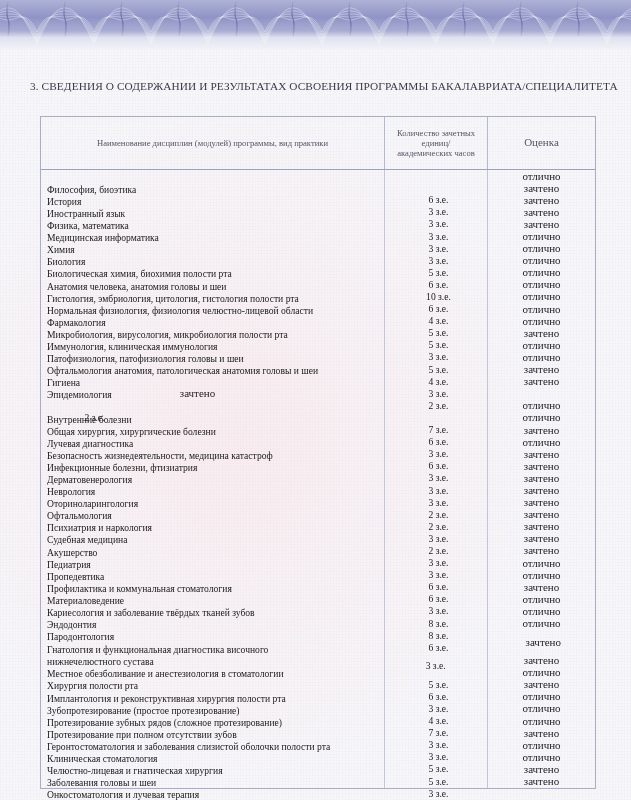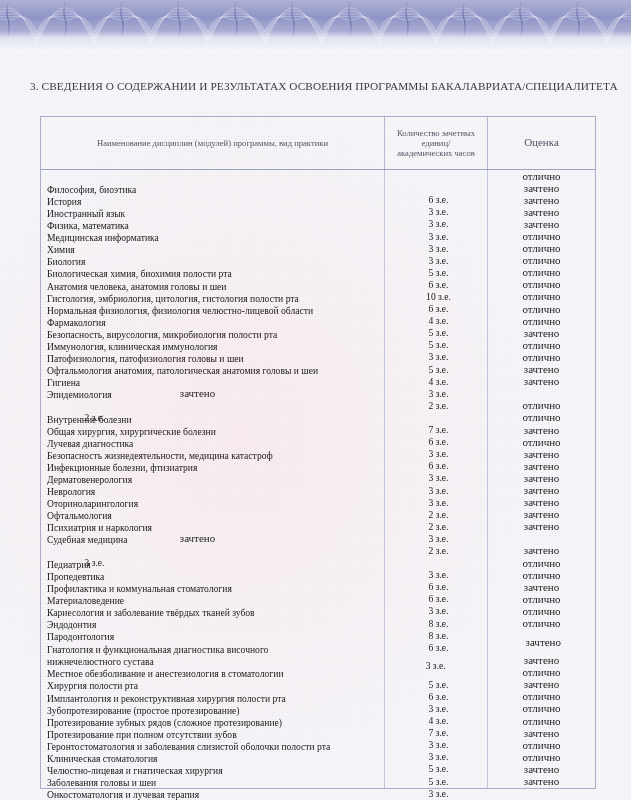--- a/index.html
+++ b/index.html
@@ -244,21 +244,21 @@
         <div class="td c1">Нормальная физиология, физиология челюстно-лицевой области</div>
         <div class="td c2">4 з.е.</div>
         <div class="td c3">отлично</div>
       </div>
       <div class="row">
         <div class="td c1">Фармакология</div>
         <div class="td c2">5 з.е.</div>
         <div class="td c3">отлично</div>
       </div>
       <div class="row">
-        <div class="td c1">Безопасность, вирусология, микробиология полости рта</div>
+        <div class="td c1">Микробиология, вирусология, микробиология полости рта</div>
         <div class="td c2">5 з.е.</div>
         <div class="td c3">отлично</div>
       </div>
       <div class="row">
         <div class="td c1">Иммунология, клиническая иммунология</div>
         <div class="td c2">3 з.е.</div>
         <div class="td c3">зачтено</div>
       </div>
       <div class="row">
         <div class="td c1">Патофизиология, патофизиология головы и шеи</div>
@@ -333,20 +333,21 @@
         <div class="td c1">Психиатрия и наркология</div>
         <div class="td c2">3 з.е.</div>
         <div class="td c3">зачтено</div>
       </div>
       <div class="row">
         <div class="td c1">Судебная медицина</div>
         <div class="td c2">2 з.е.</div>
         <div class="td c3">зачтено</div>
       </div>
       <div class="row">
+        <div class="td c1">Акушерство</div>
         <div class="td c2">3 з.е.</div>
         <div class="td c3">зачтено</div>
       </div>
       <div class="row">
         <div class="td c1">Педиатрия</div>
         <div class="td c2">3 з.е.</div>
         <div class="td c3">зачтено</div>
       </div>
       <div class="row">
         <div class="td c1">Пропедевтика</div>

